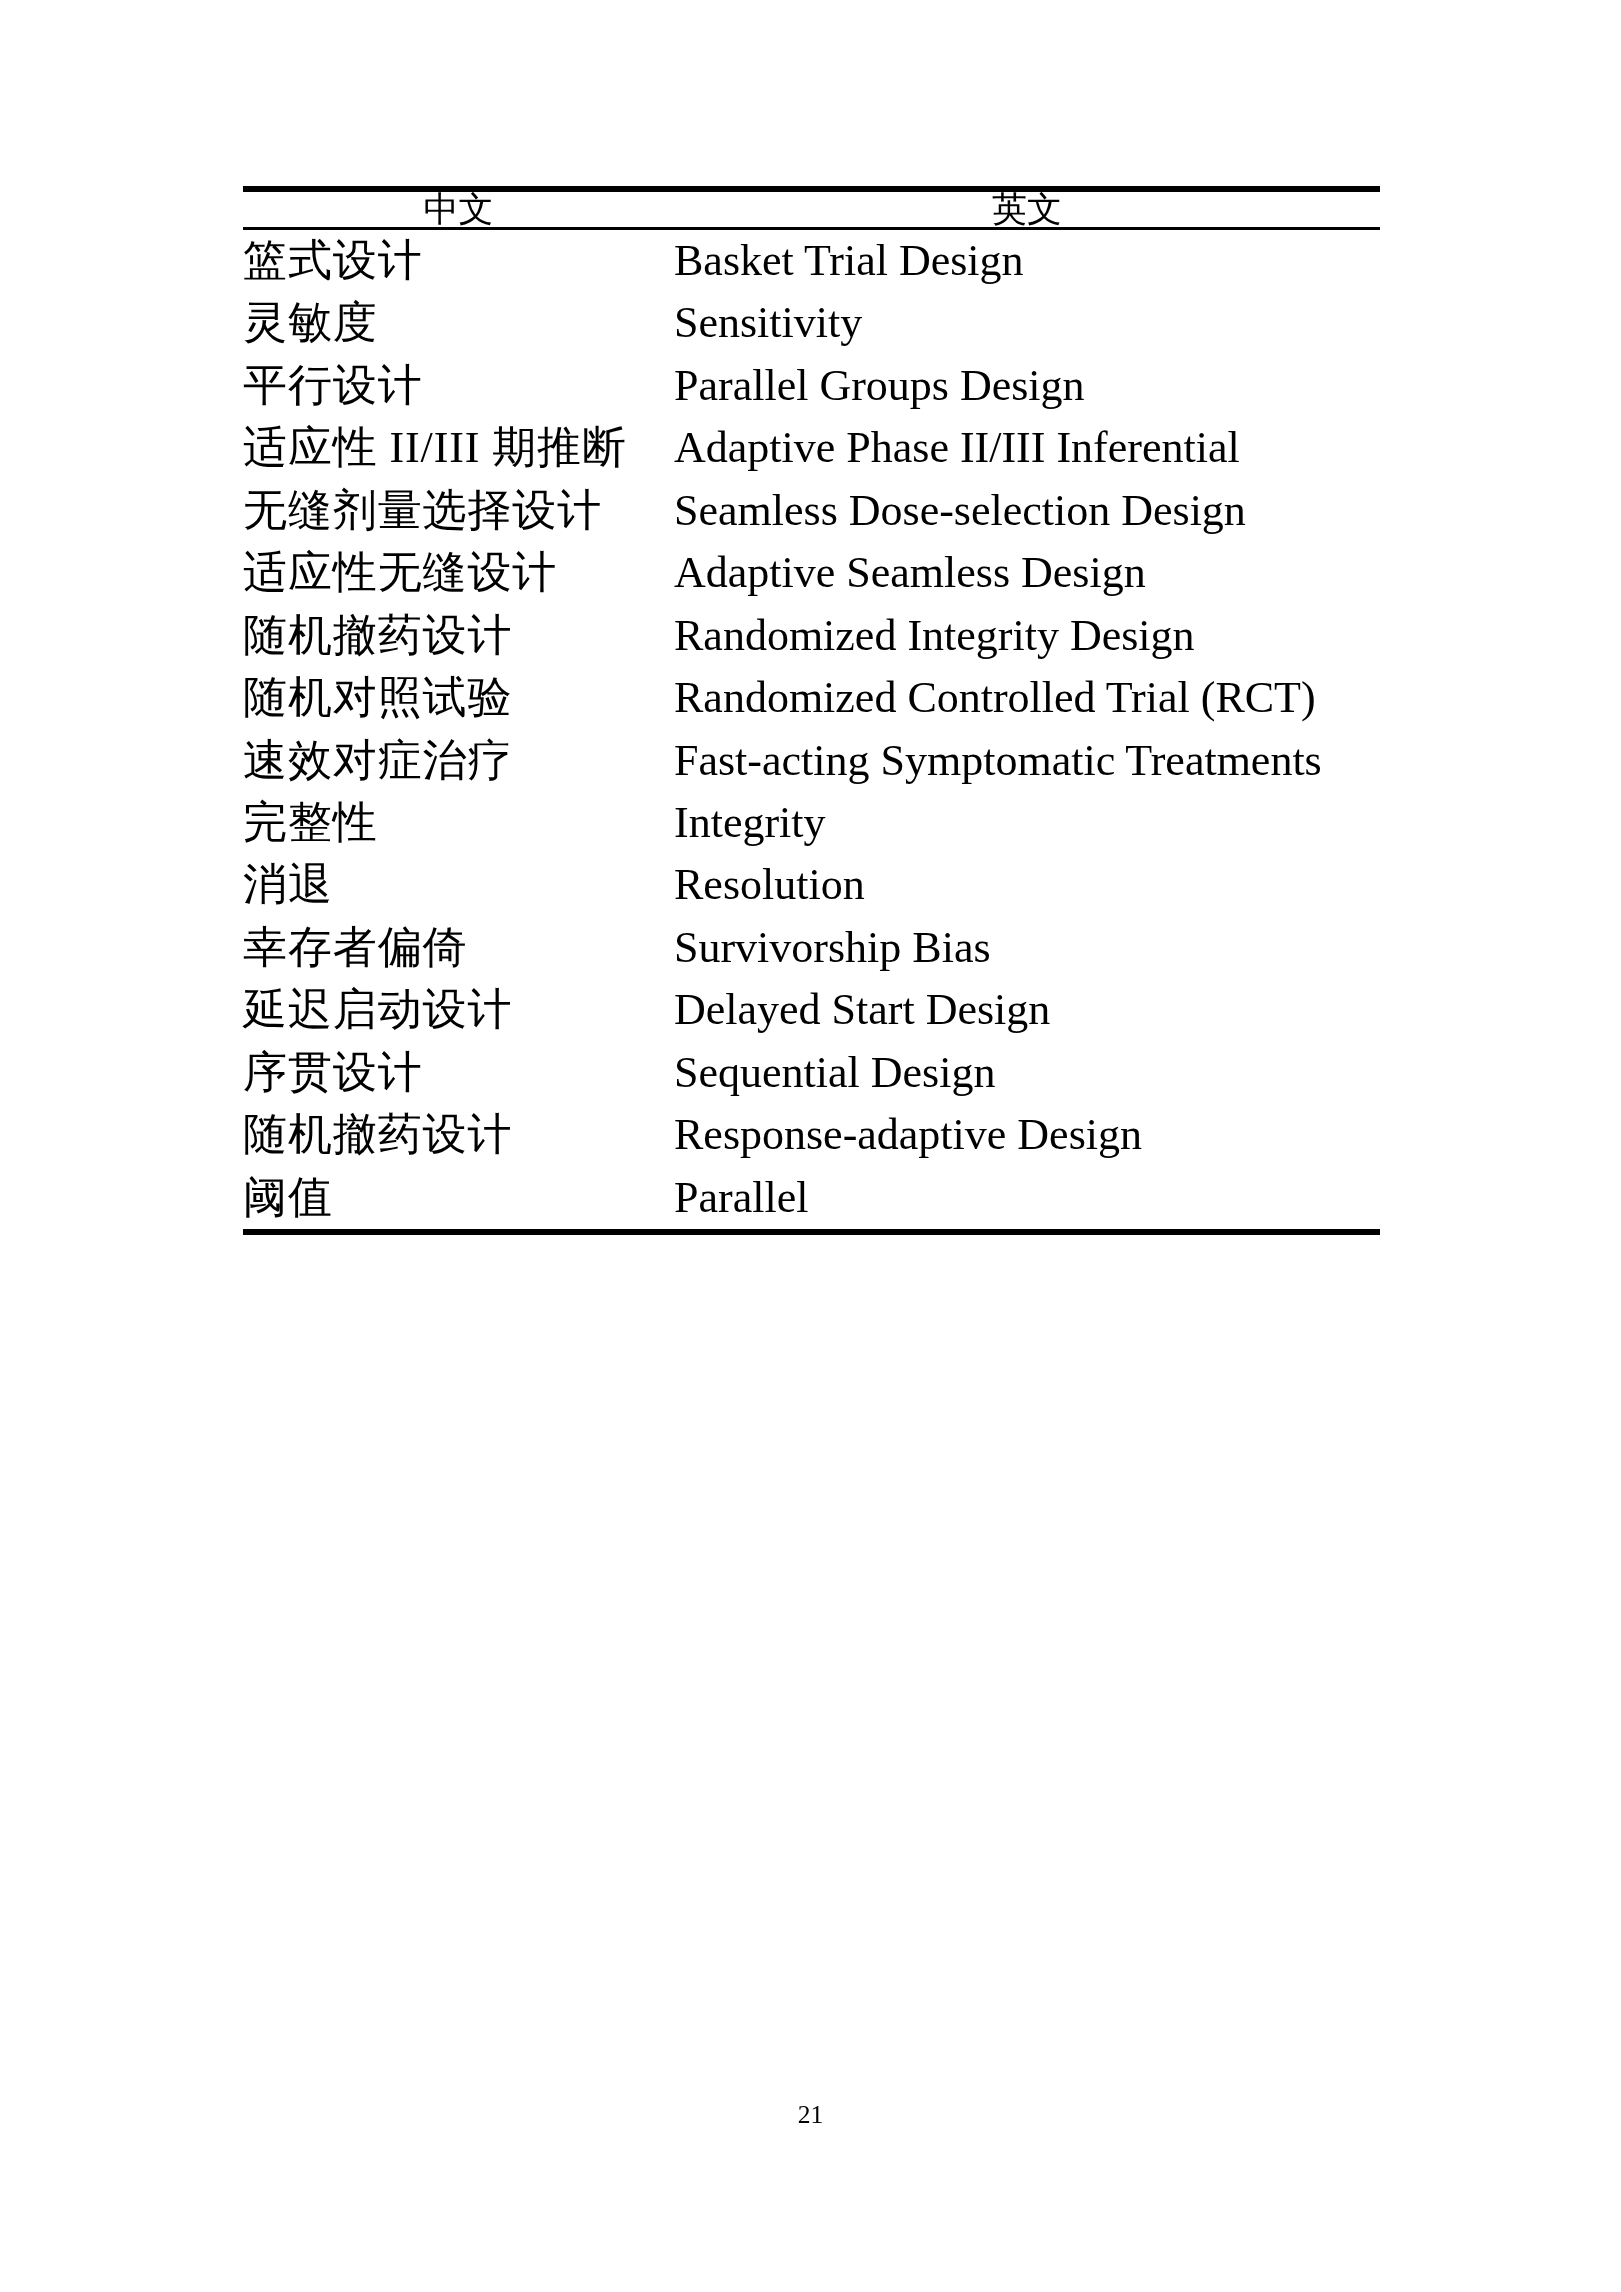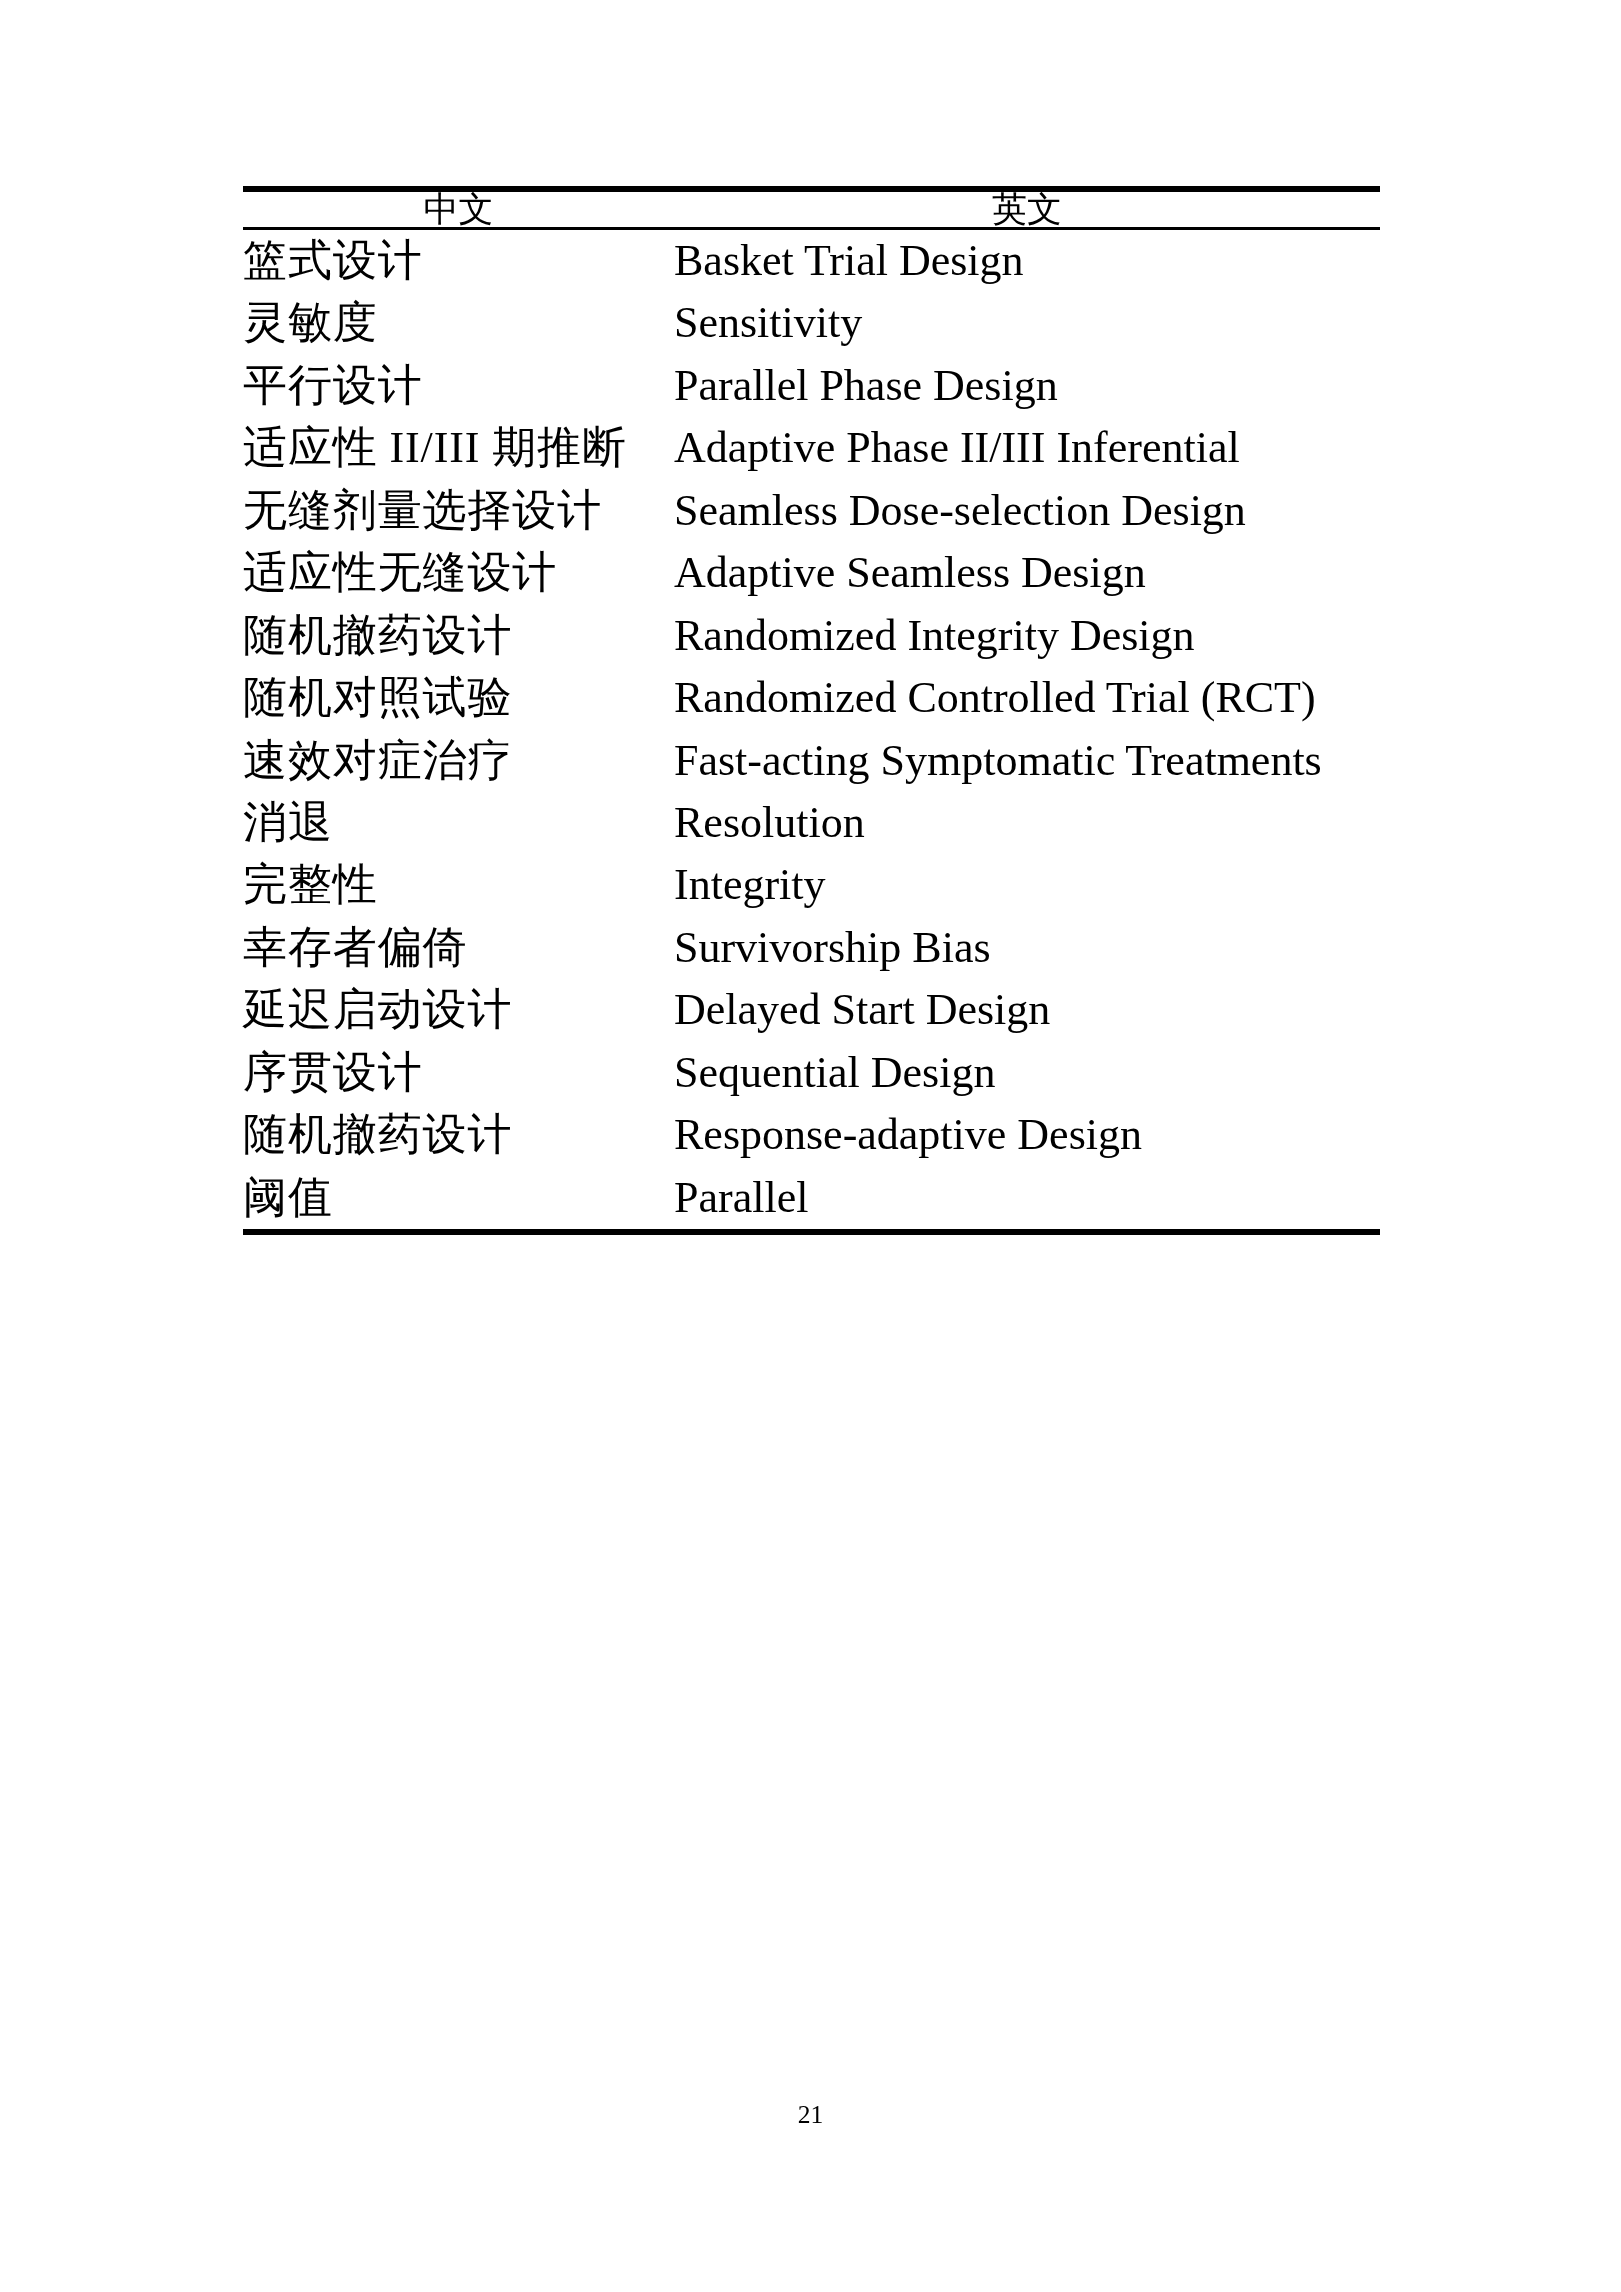--- a/index.html
+++ b/index.html
@@ -153,21 +153,21 @@
             </td>
             <td class="cell-en">
               <span class="en-text">Sensitivity</span>
             </td>
           </tr>
           <tr class="body-row">
             <td class="cell-cn">
               <span class="cn-text">平行设计</span>
             </td>
             <td class="cell-en">
-              <span class="en-text">Parallel Phase Design</span>
+              <span class="en-text">Parallel Groups Design</span>
             </td>
           </tr>
           <tr class="body-row">
             <td class="cell-cn">
               <span class="cn-text">适应性 II/III 期推断无缝剂量选择设计</span>
             </td>
             <td class="cell-en">
               <span class="en-text">Adaptive Phase II/III Inferential Seamless Dose-selection Design</span>
             </td>
           </tr>
@@ -198,32 +198,32 @@
           <tr class="body-row">
             <td class="cell-cn">
               <span class="cn-text">速效对症治疗</span>
             </td>
             <td class="cell-en">
               <span class="en-text">Fast-acting Symptomatic Treatments</span>
             </td>
           </tr>
           <tr class="body-row">
             <td class="cell-cn">
+              <span class="cn-text">完整性</span>
+            </td>
+            <td class="cell-en">
+              <span class="en-text">Integrity</span>
+            </td>
+          </tr>
+          <tr class="body-row">
+            <td class="cell-cn">
               <span class="cn-text">消退</span>
             </td>
             <td class="cell-en">
               <span class="en-text">Resolution</span>
-            </td>
-          </tr>
-          <tr class="body-row">
-            <td class="cell-cn">
-              <span class="cn-text">完整性</span>
-            </td>
-            <td class="cell-en">
-              <span class="en-text">Integrity</span>
             </td>
           </tr>
           <tr class="body-row">
             <td class="cell-cn">
               <span class="cn-text">幸存者偏倚</span>
             </td>
             <td class="cell-en">
               <span class="en-text">Survivorship Bias</span>
             </td>
           </tr>

